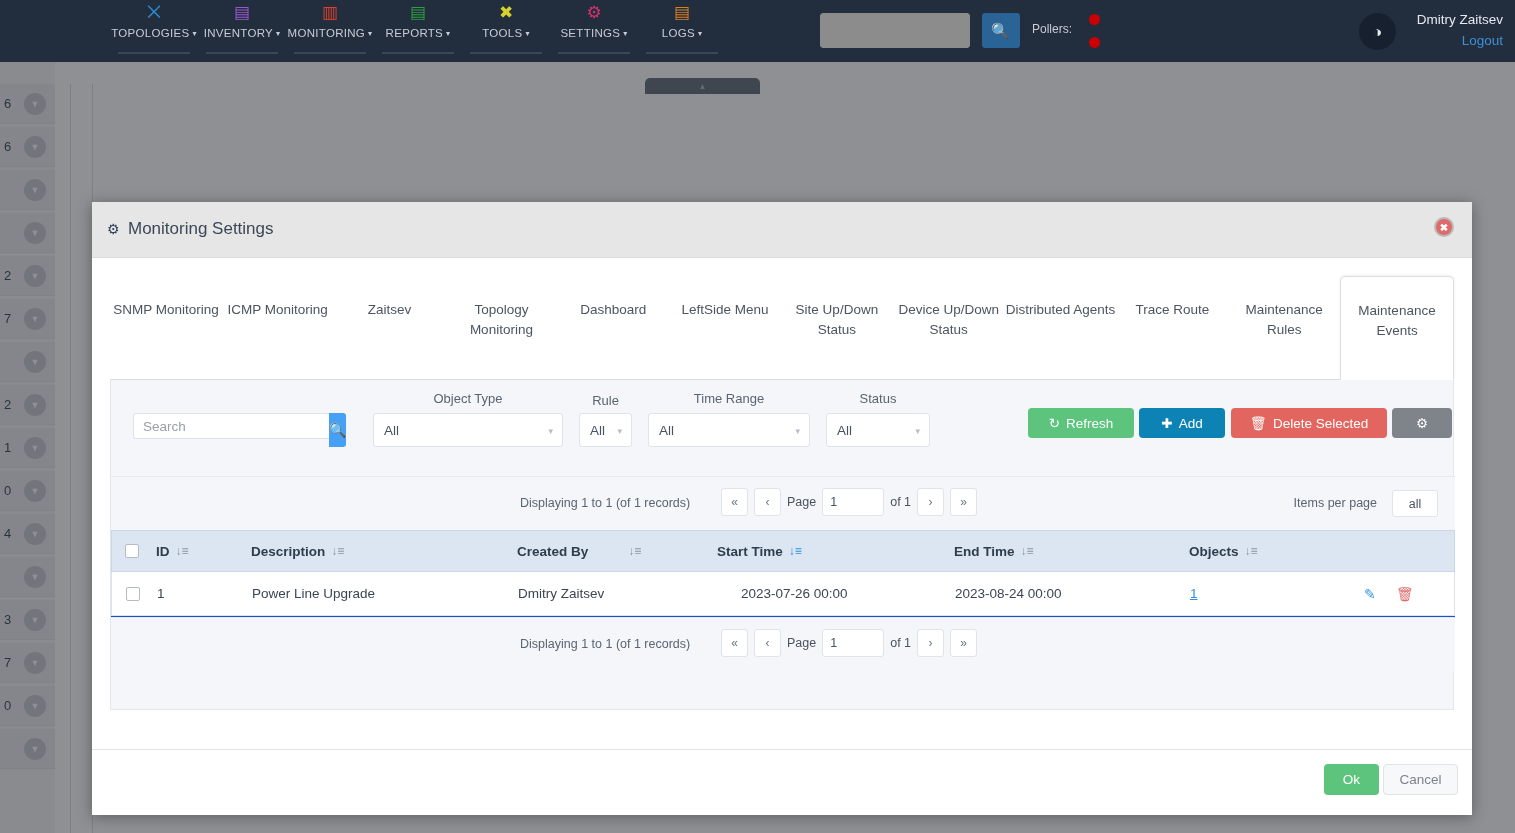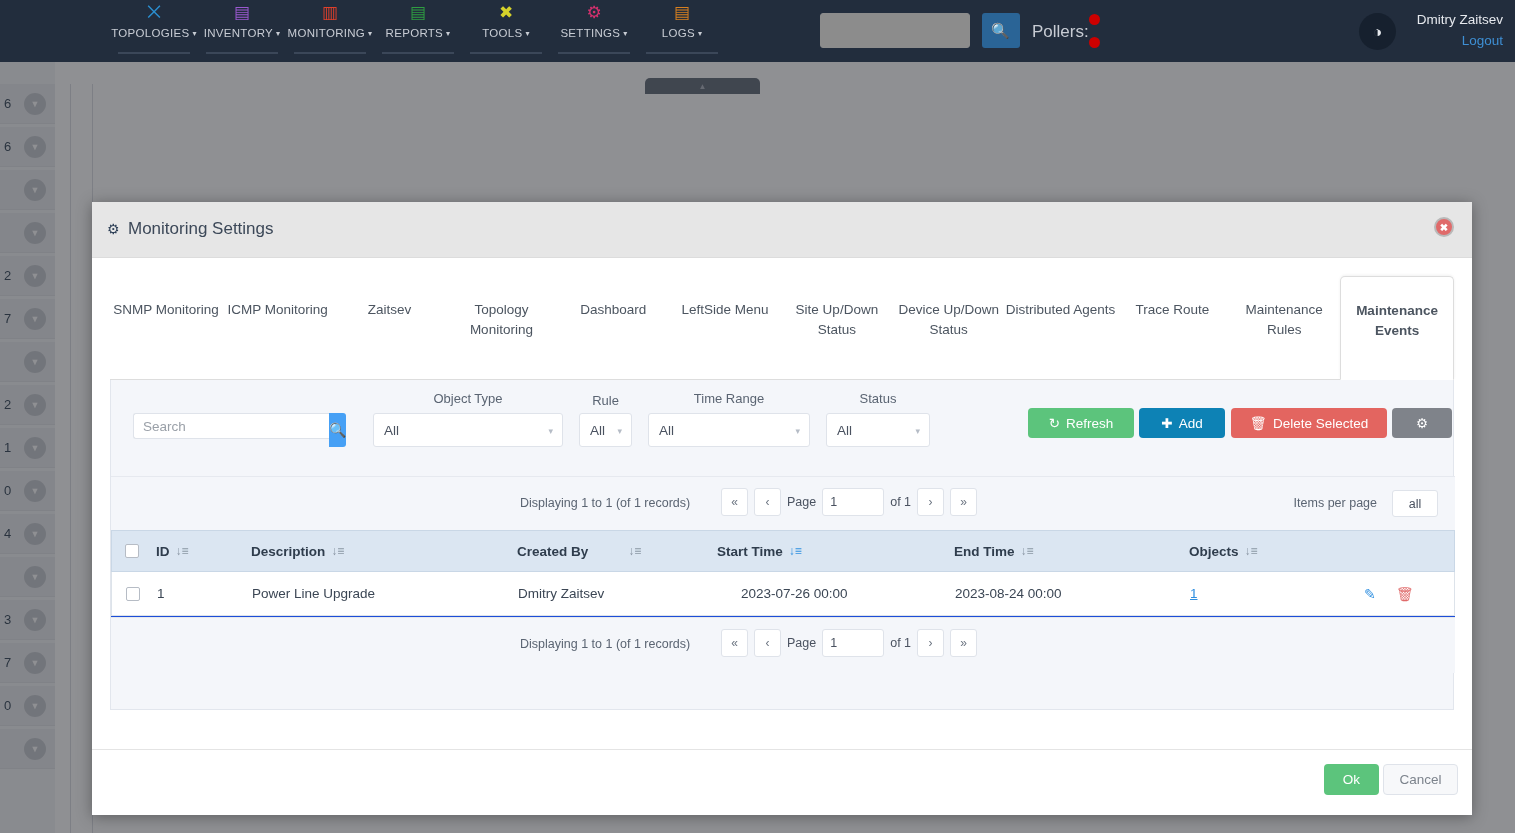--- a/index.html
+++ b/index.html
@@ -59,21 +59,21 @@
     position: absolute; left: 982px; top: 13px;
     width: 38px; height: 35px;
     background: #2a6496;
     border-radius: 3px;
     display: flex; align-items: center; justify-content: center;
     color: #fff; font-size: 15px;
     cursor: pointer;
   }
   #pollers-label {
     position: absolute; left: 1032px; top: 22px;
-    color: #c8ccd4; font-size: 17px;
+    color: #c8ccd4; font-size: 12px;
   }
   .poller-dot {
     position: absolute; left: 1089px;
     width: 11px; height: 11px; border-radius: 50%;
     background: #cc0000;
   }
   #poller-dot-1 { top: 14px; }
   #poller-dot-2 { top: 37px; }
 
   #theme-toggle {
@@ -203,21 +203,20 @@
     cursor: pointer;
     position: relative;
   }
   .tab.active {
     background: #ffffff;
     border: 1px solid #dddddd;
     border-bottom: 1px solid #ffffff;
     border-radius: 5px 5px 0 0;
     margin-bottom: -1px;
     box-shadow: 0 -1px 3px rgba(0,0,0,.06);
-    font-weight: bold;
   }
 
   
   #panel {
     position: absolute; left: 18px; top: 178px;
     width: 1344px; height: 330px;
     background: #f4f6fa;
     border: 1px solid #e2e6ed;
     border-top: none;
   }

